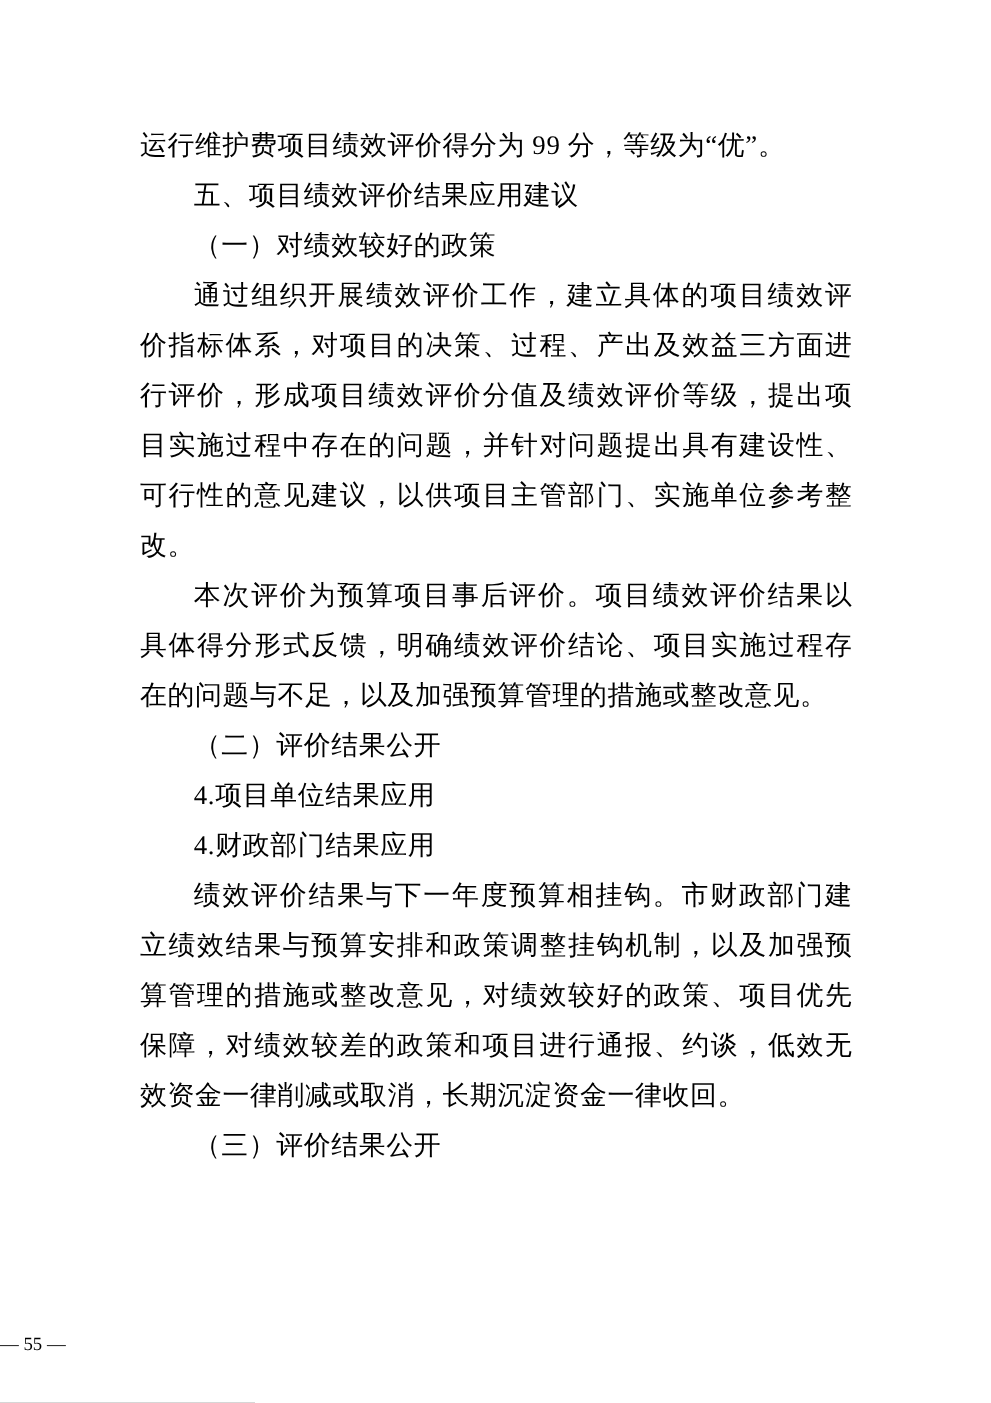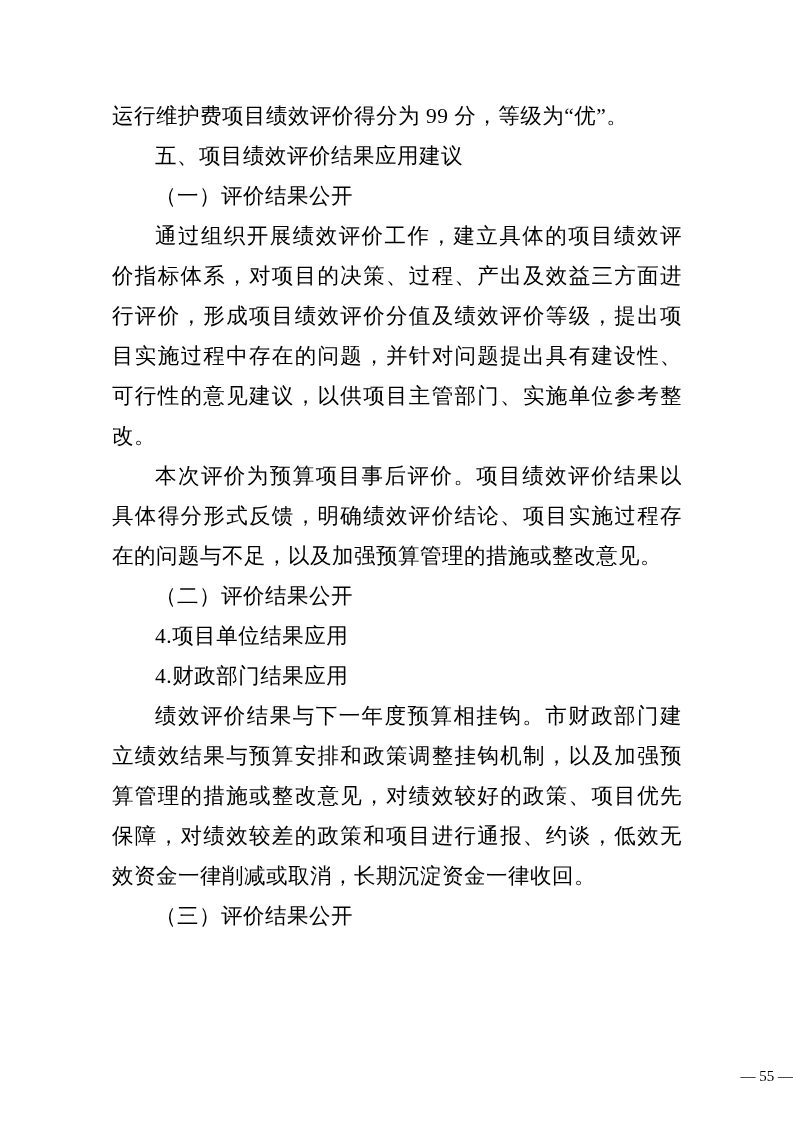--- a/index.html
+++ b/index.html
@@ -48,37 +48,37 @@
     line-height: 40px;
   }
   .subheading {
     text-indent: 2em;
   }
   .pagenum {
     position: absolute;
     left: 0;
     right: 0;
     top: 1068px;
-    text-align: right;
+    text-align: left;
     font-size: 15px;
     color: #000;
     font-family: "Liberation Serif", "DejaVu Serif", serif;
   }
 </style>
 </head>
 <body>
 
 <div class="page">
   <div class="content">
 
     <p class="line para justify">运行维护费项目绩效评价得分为 99 分，等级为“优”。</p>
 
     <p class="line para heading">五、项目绩效评价结果应用建议</p>
 
-    <p class="line para subheading">（一）评价结果公开</p>
+    <p class="line para subheading">（一）对绩效较好的政策</p>
 
     <p class="line para justify indent2">通过组织开展绩效评价工作，建立具体的项目绩效评价指标体系，对项目的决策、过程、产出及效益三方面进行评价，形成项目绩效评价分值及绩效评价等级，提出项目实施过程中存在的问题，并针对问题提出具有建设性、可行性的意见建议，以供项目主管部门、实施单位参考整改。</p>
 
     <p class="line para justify indent2">本次评价为预算项目事后评价。项目绩效评价结果以具体得分形式反馈，明确绩效评价结论、项目实施过程存在的问题与不足，以及加强预算管理的措施或整改意见。</p>
 
     <p class="line para subheading">（二）评价结果公开</p>
 
     <p class="line para subheading">4.项目单位结果应用</p>
 
 

